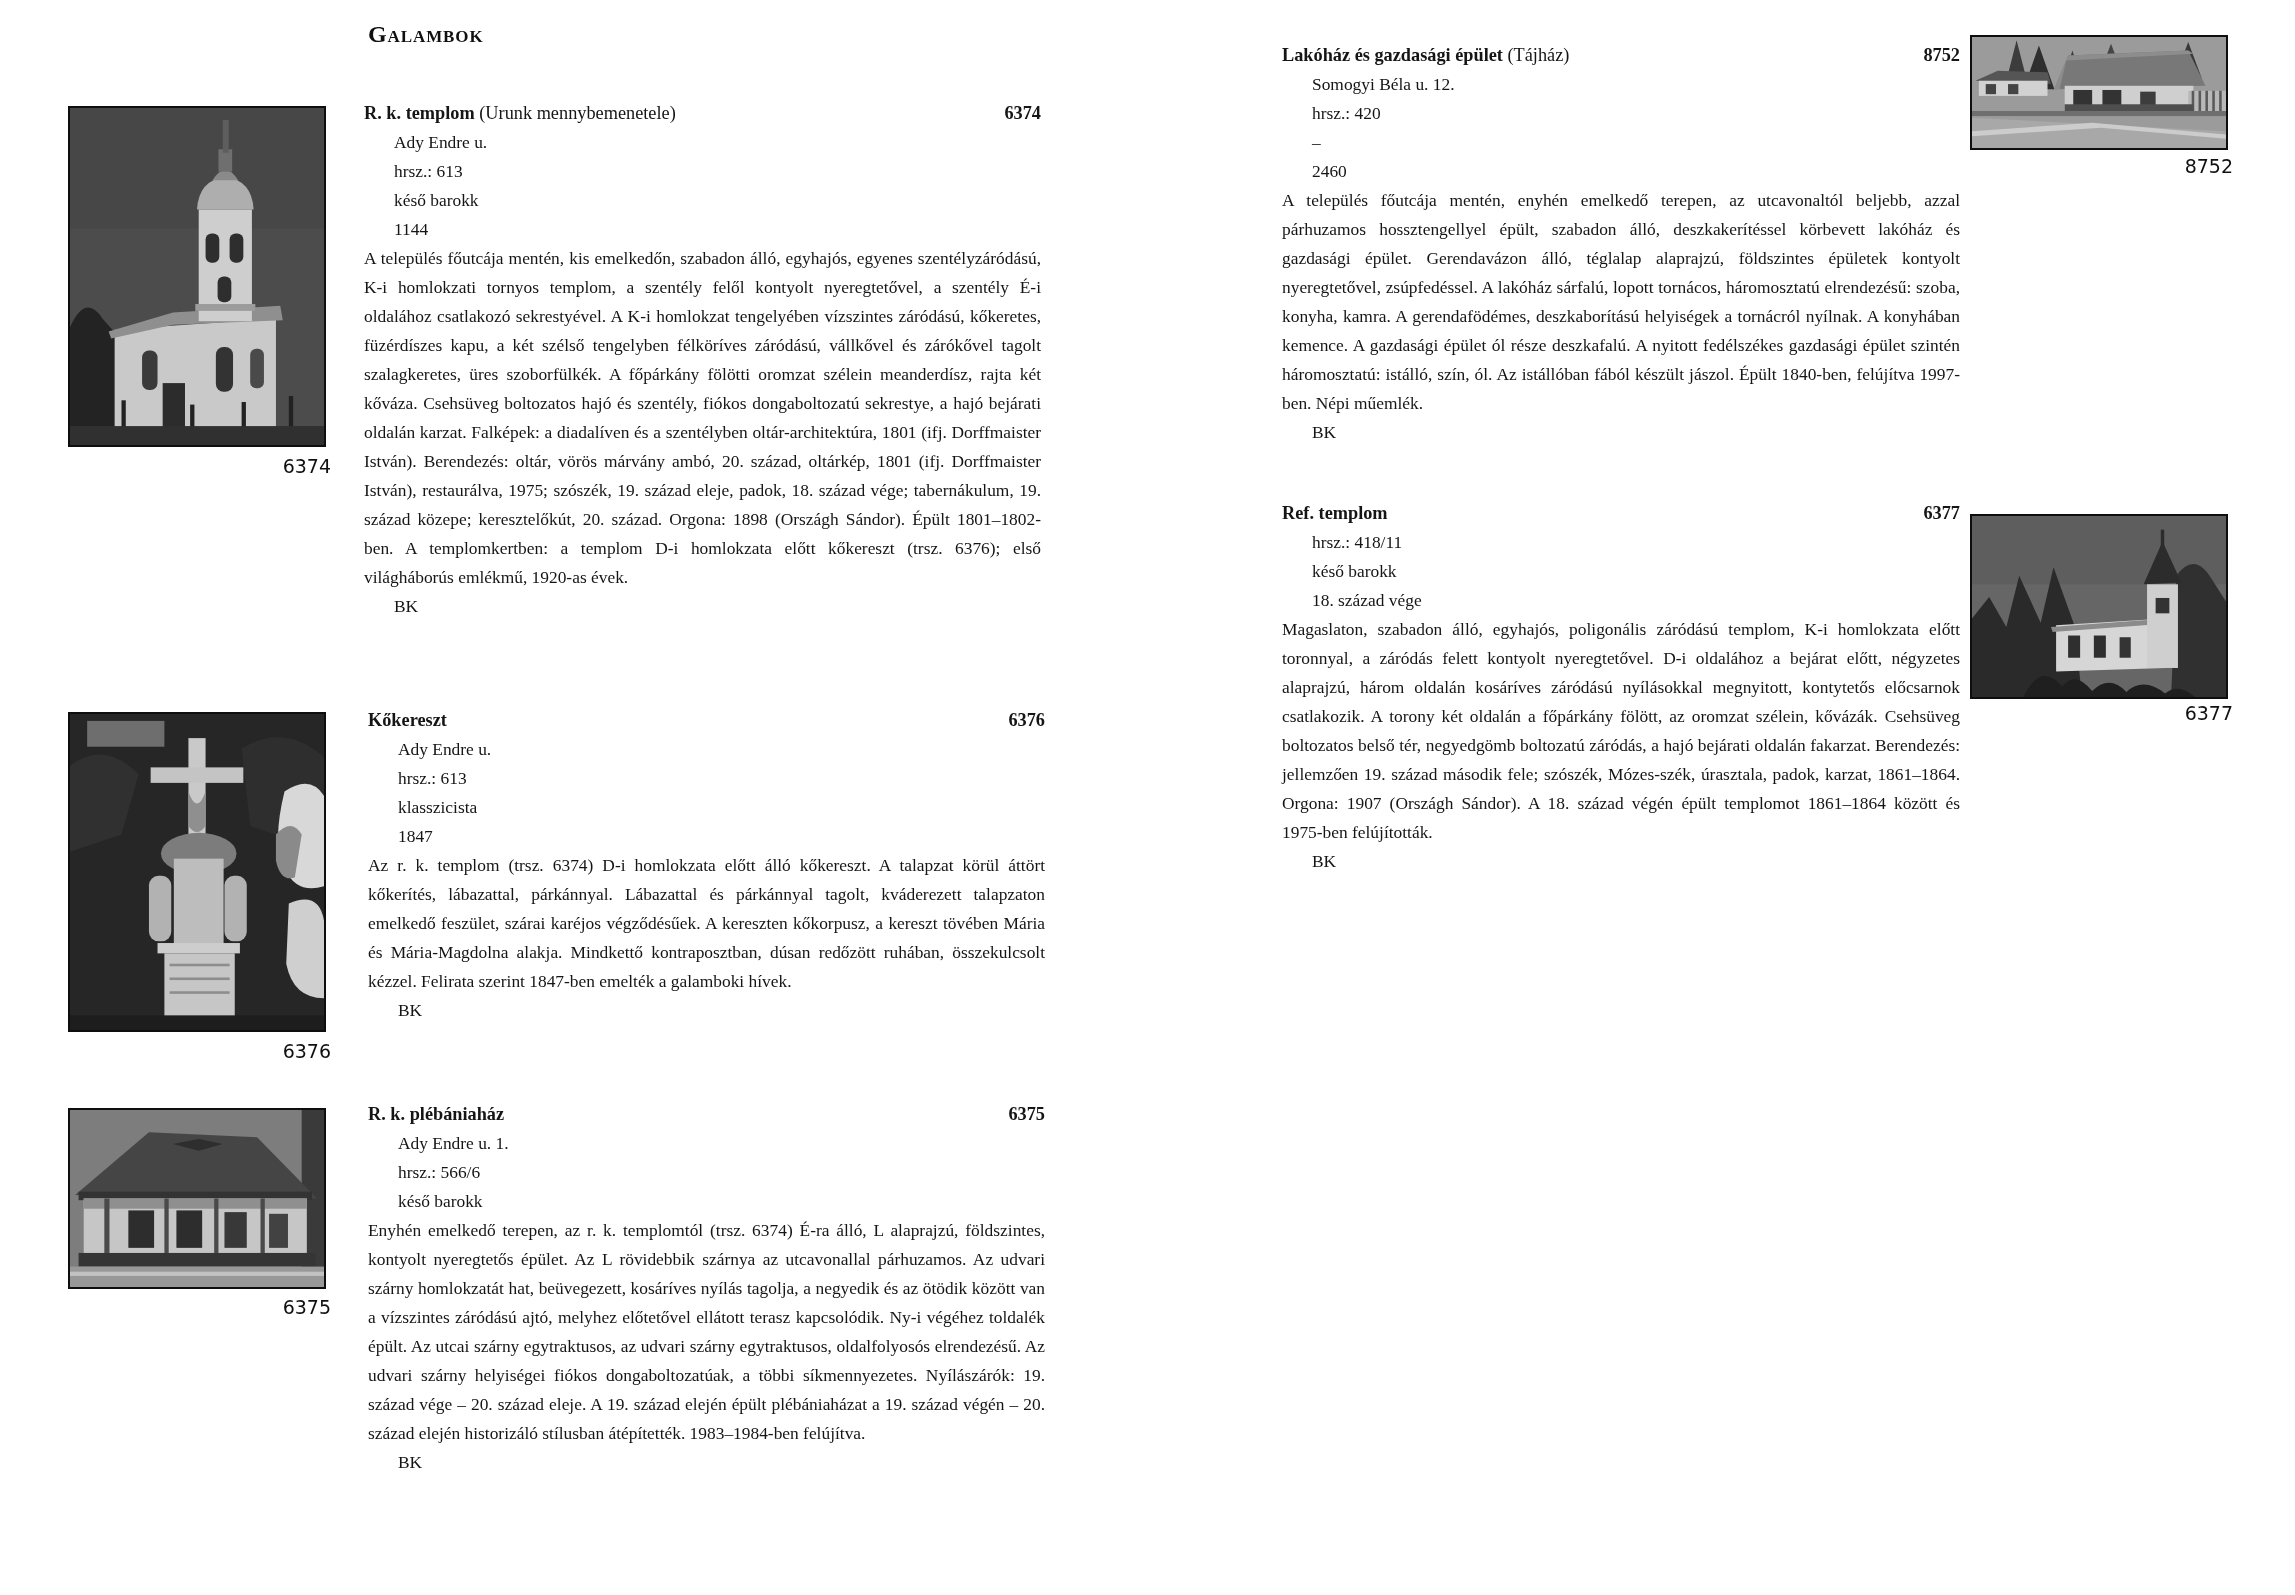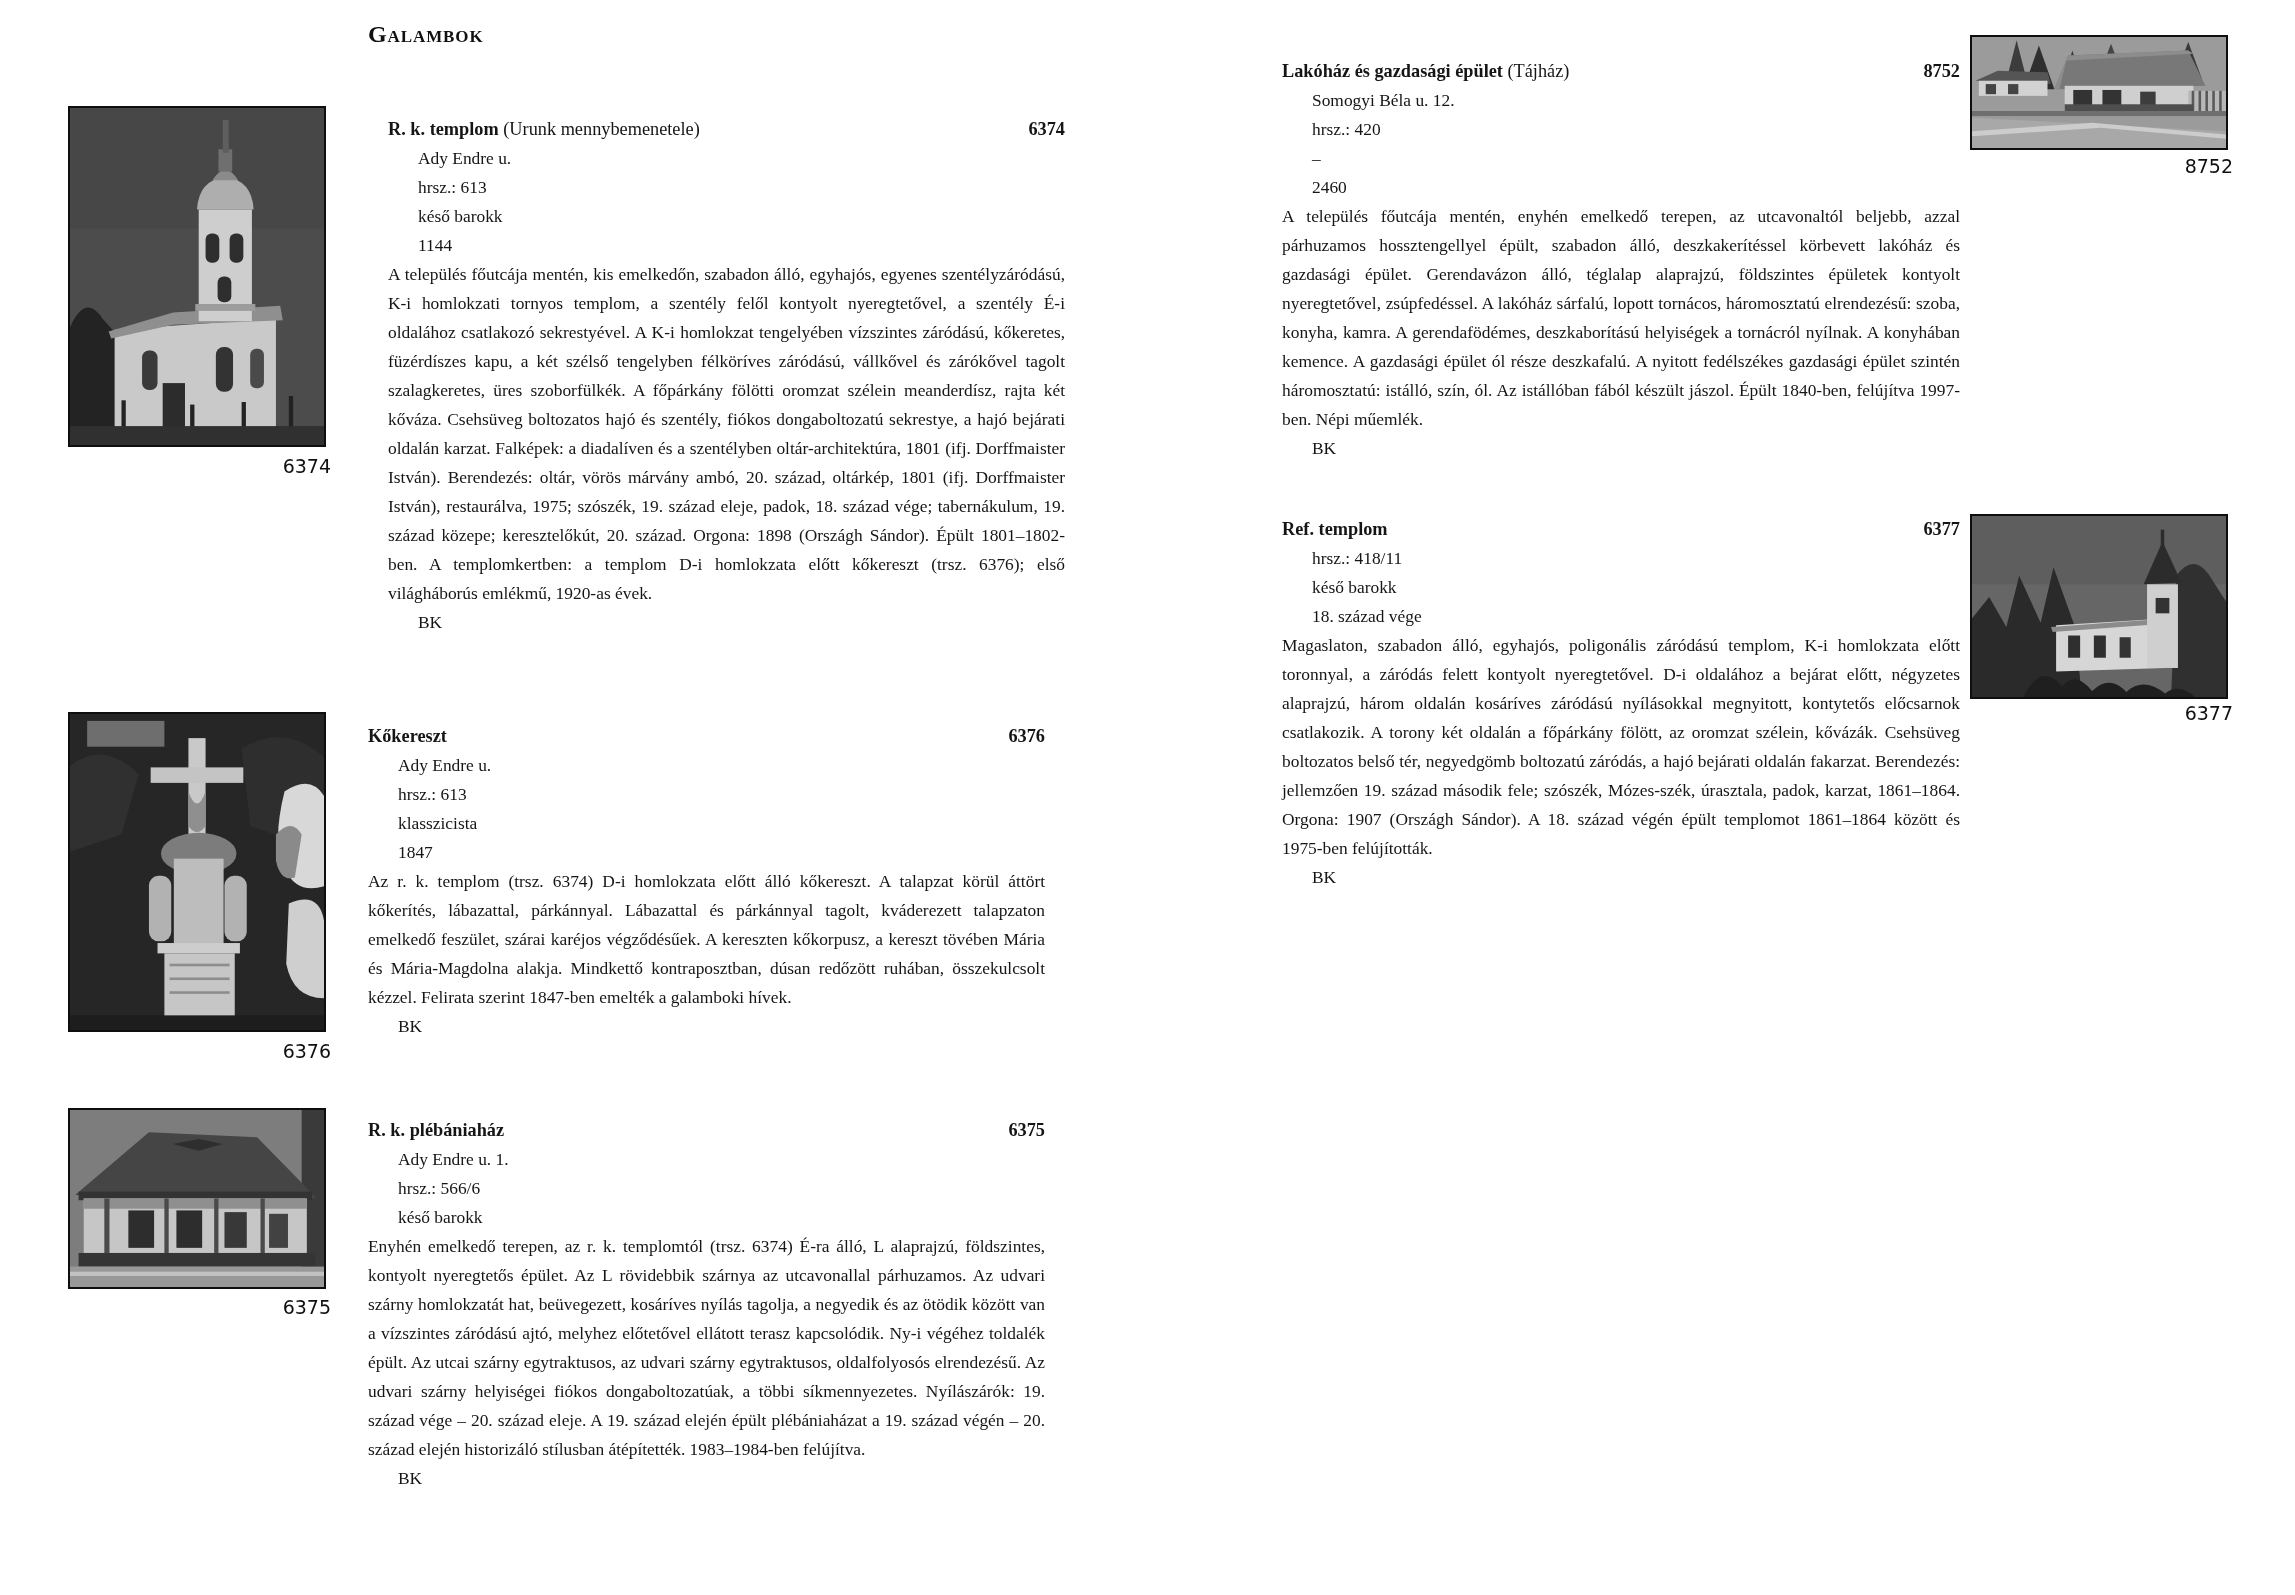--- a/index.html
+++ b/index.html
@@ -9,21 +9,21 @@
     background:#ffffff; overflow:hidden;
     font-family:"Liberation Serif", serif; color:#151515;
   }
   .locality {
     position:absolute; left:368px; top:21px;
     font-variant:small-caps; font-weight:bold;
     font-size:24px; letter-spacing:0.9px; color:#101010;
   }
   .entry { position:absolute; width:677px; font-size:17.4px; line-height:29px; }
   .entry.rcol { width:678px; }
-  .entry-head { display:flex; justify-content:space-between; align-items:flex-end; font-weight:bold; font-size:18.3px; line-height:30px;margin-top:16px; }
+  .entry-head { display:flex; justify-content:space-between; align-items:flex-end; font-weight:bold; font-size:18.3px; line-height:30px; }
   .entry-title-suffix { font-weight:normal; }
   .entry-details div { padding-left:30px; }
   .entry-body { text-align:justify; text-align-last:left; }
   .entry-sign { padding-left:30px; }
   .photo { position:absolute; border:2.6px solid #0e0e0e; background:#555; }
   .photo svg { display:block; width:100%; height:100%; filter:blur(0.6px); }
   .caption {
     position:absolute; font-family:"DejaVu Sans", sans-serif;
     font-size:19px; color:#101010; text-align:right;
   }
@@ -164,21 +164,21 @@
       <rect x="112" y="140" width="14" height="26" fill="#2f2f2f"></rect>
       <rect x="142" y="140" width="14" height="26" fill="#2f2f2f"></rect>
       <rect x="172" y="142" width="13" height="24" fill="#343434"></rect>
       <path d="M60 212 Q80 170 105 200 Q120 180 140 205 Q160 185 180 206 Q200 188 225 208 Q240 195 260 212 Z" fill="#1f1f1f"></path>
     </svg>
   </figure>
   <div class="caption" style="left:1970px; top:702px; width:263px;">6377</div>
 
   <h1 class="locality">Galambok</h1>
 
-  <article class="entry" style="left:388px; top:98px;">
+  <article class="entry" style="left:364px; top:98px;">
     <div class="entry-head">
       <span><b>R. k. templom</b> <span class="entry-title-suffix">(Urunk mennybemenetele)</span></span>
       <span>6374</span>
     </div>
     <div class="entry-details">
       <div>Ady Endre u.</div>
       <div>hrsz.: 613</div>
       <div>késő barokk</div>
       <div>1144</div>
     </div>

